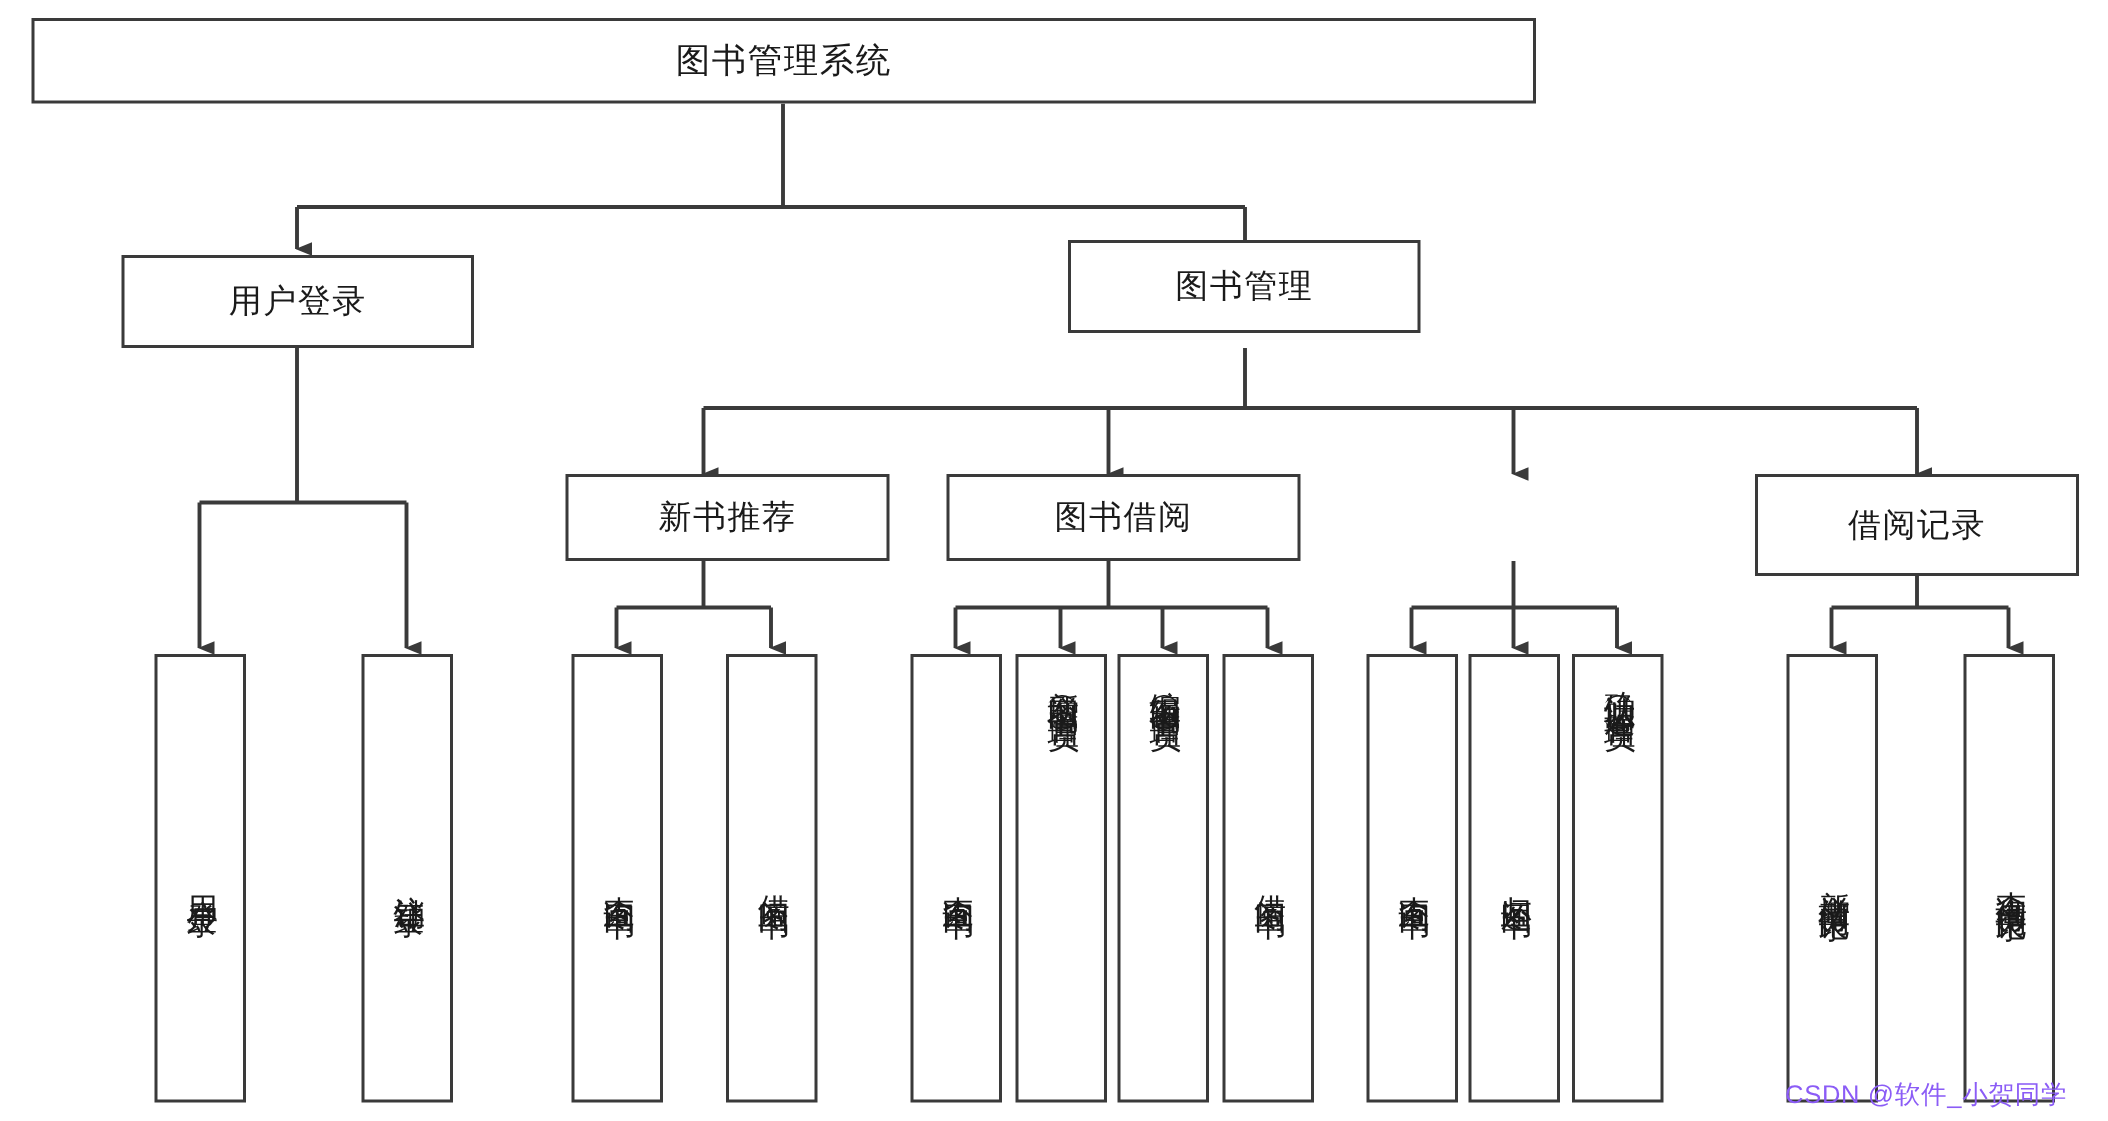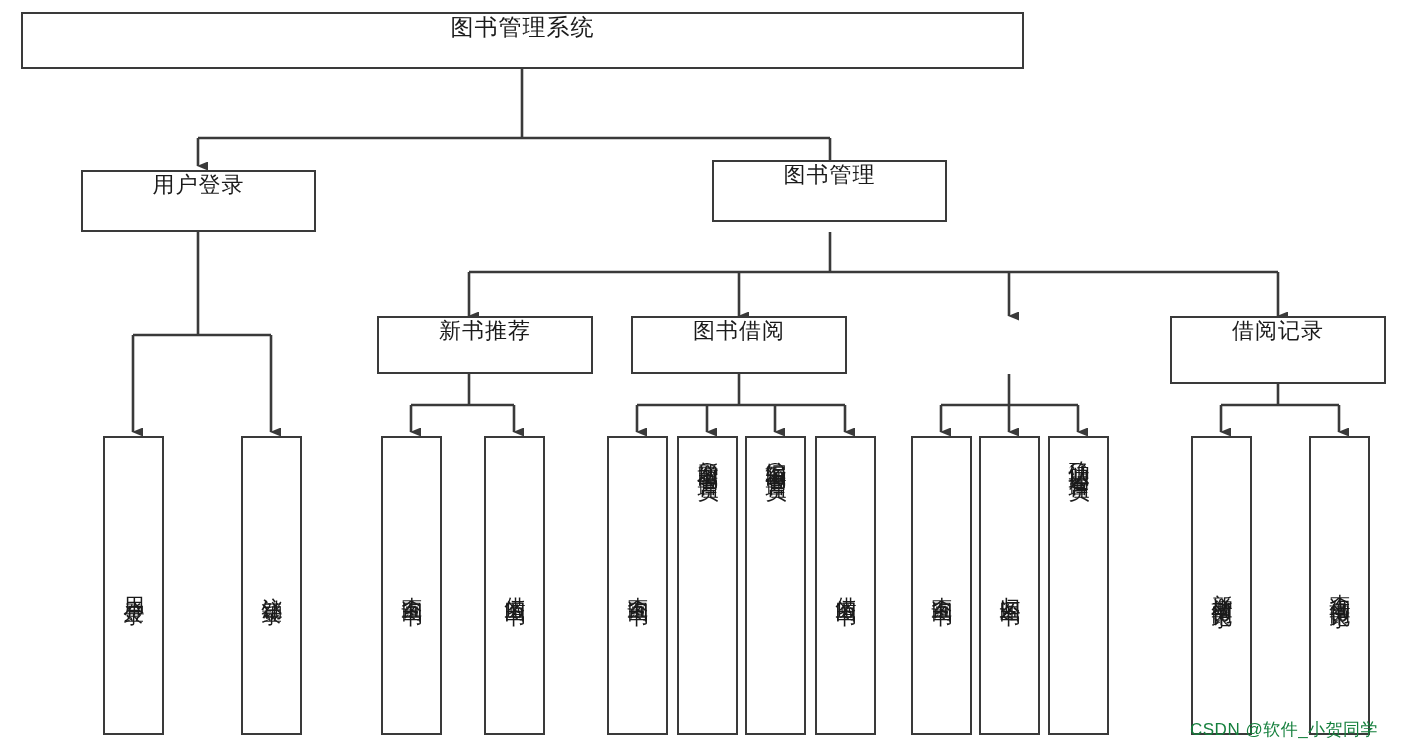--- a/index.html
+++ b/index.html
@@ -26,20 +26,21 @@
     height: 747px;
     pointer-events: none;
   }
   .node {
     position: absolute;
     box-sizing: border-box;
     border: 2px solid #3a3a3a;
     background: #ffffff;
     color: #1a1a1a;
     display: flex;
+    align-items: center;
     justify-content: center;
     text-align: center;
     line-height: 1.18;
     z-index: 2;
   }
   .node.horizontal {
     writing-mode: horizontal-tb;
     font-size: 22px;
     letter-spacing: 1px;
   }
@@ -59,21 +60,21 @@
     justify-content: flex-start;
     padding-top: 6px;
   }
   .node-label {
     display: block;
     white-space: nowrap;
   }
   #watermark {
     position: absolute;
     font-size: 17px;
-    color: #15803d;
+    color: #8b5cf6;
     letter-spacing: 0.5px;
     white-space: nowrap;
     z-index: 3;
   }
 </style>
 </head>
 <body>
 
 <div id="diagram-root">
 
@@ -134,21 +135,21 @@
   <div class="node horizontal" style="left:81px; top:170px; width:235px; height:62px;">
     <span class="node-label">用户登录</span>
   </div>
   <div class="node horizontal" style="left:712px; top:160px; width:235px; height:62px;">
     <span class="node-label">图书管理</span>
   </div>
 
   <div class="node horizontal" style="left:361px; top:316px; width:216px; height:58px;margin-left:16px;">
     <span class="node-label">新书推荐</span>
   </div>
-  <div class="node horizontal" style="left:631px; top:316px; width:216px; height:58px;">
+  <div class="node horizontal" style="left:631px; top:316px; width:236px; height:58px;">
     <span class="node-label">图书借阅</span>
   </div>
   <div class="node horizontal" style="left:1170px; top:316px; width:216px; height:68px;">
     <span class="node-label">借阅记录</span>
   </div>
 
   <div class="node vertical" style="left:103px; top:436px; width:61px; height:299px;">
     <span class="node-label">用户登录</span>
   </div>
   <div class="node vertical" style="left:241px; top:436px; width:61px; height:299px;">

